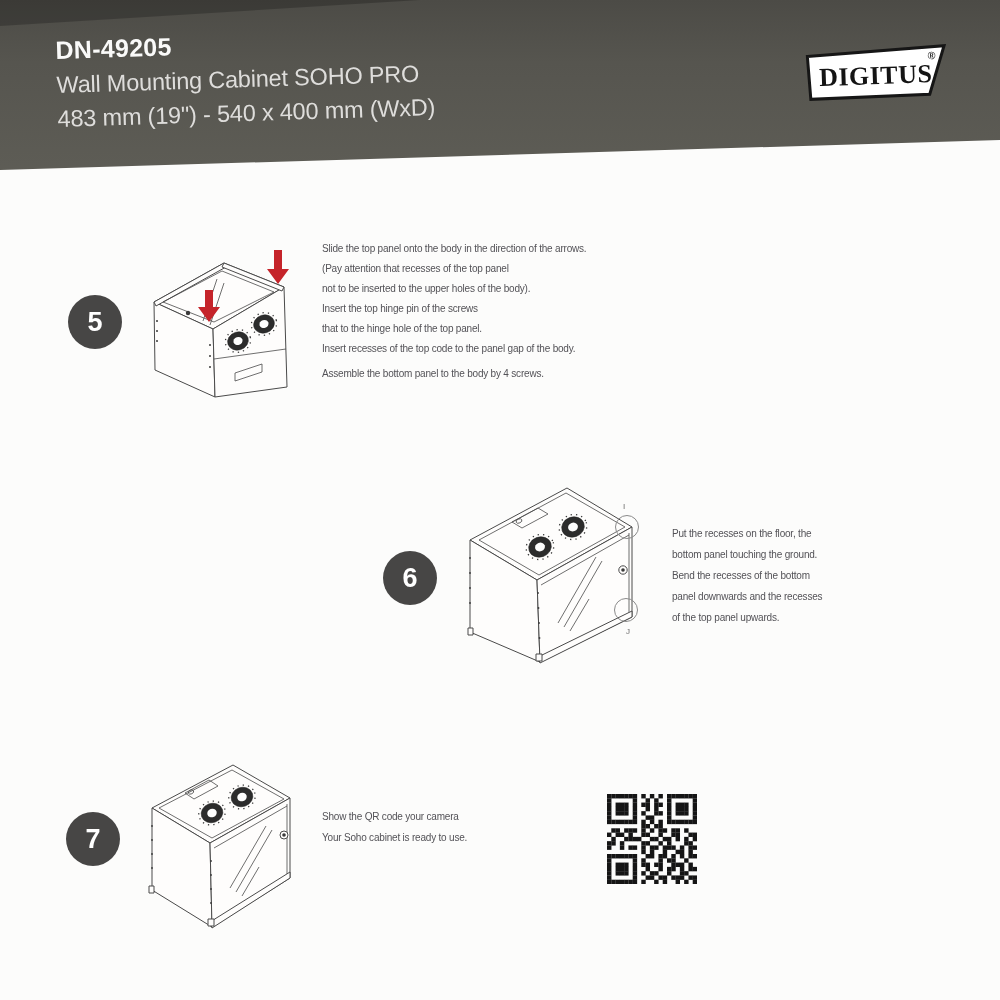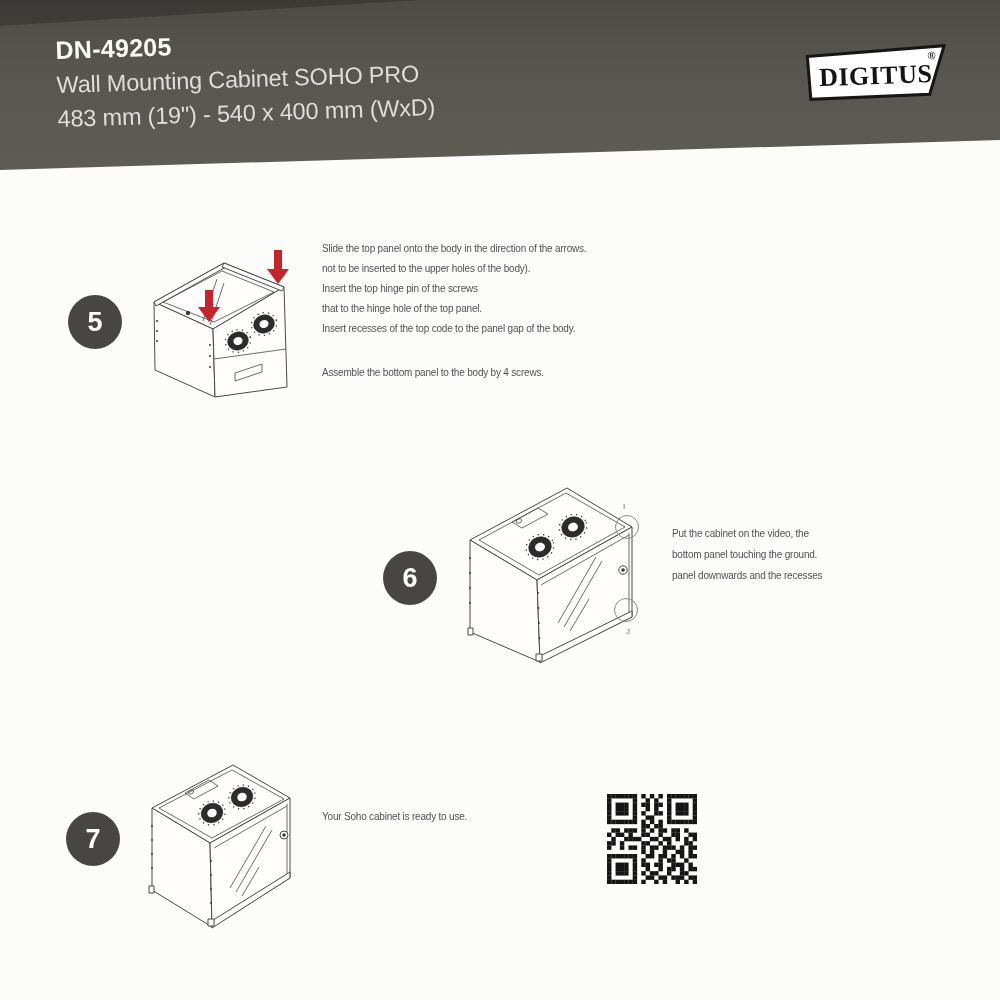--- a/index.html
+++ b/index.html
@@ -38,21 +38,21 @@
     background:var(--step-circle,#474645);color:#ffffff;
     font-size:27px;font-weight:bold;
     display:flex;align-items:center;justify-content:center;
     position:absolute;
   }
 
   
   .instr{position:absolute;color:var(--text,#535257);font-size:10px;letter-spacing:-0.2px;}
   .instr div{white-space:nowrap;}
   .s5{left:322px;top:239px;line-height:20px;}
-  .s5 .para2{margin-top:24px;}
+  .s5 .para2{margin-top:5px;}
   .s6{left:672px;top:523px;line-height:21px;}
   .s7{left:322px;top:806px;line-height:21px;}
 
   
   .diagram{position:absolute;}
   .face{fill:#fefdfc;stroke:var(--diagram-line,#4a4a4a);stroke-width:1;stroke-linejoin:round;}
   .thin{stroke:var(--diagram-line,#4a4a4a);stroke-width:0.8;fill:none;}
   .arrow{fill:var(--accent-red,#c5242a);stroke:none;}
   .fanring{fill:#2c2c2c;stroke:#1e1e1e;stroke-width:0.5;}
   .fanhole{fill:#fdfdfd;stroke:none;}
@@ -116,20 +116,21 @@
     <ellipse class="fanring" rx="10.5" ry="9"></ellipse>
       <ellipse class="fanhole" rx="4.6" ry="4"></ellipse>
       <ellipse class="fandots" rx="12.8" ry="11.2"></ellipse>
   </g>
   <polygon class="arrow" points="134,7 142,7 142,26 149,26 138,41 127,26 134,26"></polygon>
   <polygon class="arrow" points="65,47 73,47 73,64 80,64 69,79 58,64 65,64"></polygon>
 </svg>
 
 <div class="instr s5">
   <div>Slide the top panel onto the body in the direction of the arrows.</div>
+  <div>(Pay attention that recesses of the top panel</div>
   <div>not to be inserted to the upper holes of the body).</div>
   <div>Insert the top hinge pin of the screws</div>
   <div>that to the hinge hole of the top panel.</div>
   <div>Insert recesses of the top code to the panel gap of the body.</div>
   <div class="para2">Assemble the bottom panel to the body by 4 screws.</div>
 </div>
 
 <div class="num-circle" style="left:383px;top:551px;">
   <span>6</span>
 </div>
@@ -177,23 +178,25 @@
     <circle class="face" r="4.2"></circle>
       <circle class="dot" r="1.8"></circle>
   </g>
   <circle class="hl" cx="169" cy="49" r="11.5"></circle>
   <circle class="hl" cx="168" cy="132" r="11.5"></circle>
   <text class="callout" x="165" y="31">I</text>
   <text class="callout" x="168" y="156">J</text>
 </svg>
 
 <div class="instr s6">
-  <div>Put the cabinet on the video, the</div>
+  <div>Put the recesses on the floor, the</div>
   <div>bottom panel touching the ground.</div>
+  <div>Bend the recesses of the bottom</div>
   <div>panel downwards and the recesses</div>
+  <div>of the top panel upwards.</div>
 </div>
 
 <div class="num-circle" style="left:66px;top:812px;">
   <span>7</span>
 </div>
 
 <svg class="diagram" style="left:138px;top:758px;" width="170" height="172" viewBox="0 0 170 172">
   <g>
     <polygon class="face" points="95,7 152,40 72,85 14,50"></polygon>
     <polygon class="face" points="14,50 72,85 74,169 14,132"></polygon>
@@ -228,20 +231,21 @@
       <ellipse class="fanhole" rx="4.8" ry="4.2"></ellipse>
       <ellipse class="fandots" rx="13.4" ry="11.7"></ellipse>
   </g>
   <g transform="translate(146,77)">
     <circle class="face" r="4"></circle>
       <circle class="dot" r="1.8"></circle>
   </g>
 </svg>
 
 <div class="instr s7">
+  <div>Show the QR code your camera</div>
   <div>Your Soho cabinet is ready to use.</div>
 </div>
 
 <svg id="qr-svg" class="abs" style="left:607px;top:794px;" width="90" height="90" viewBox="0 0 90 90" aria-label="installation video QR code">
     <rect x="0.00" y="0.00" width="4.44" height="4.44" fill="var(--qr-dark)"></rect>
     <rect x="4.29" y="0.00" width="4.44" height="4.44" fill="var(--qr-dark)"></rect>
     <rect x="8.57" y="0.00" width="4.44" height="4.44" fill="var(--qr-dark)"></rect>
     <rect x="12.86" y="0.00" width="4.44" height="4.44" fill="var(--qr-dark)"></rect>
     <rect x="17.14" y="0.00" width="4.44" height="4.44" fill="var(--qr-dark)"></rect>
     <rect x="21.43" y="0.00" width="4.44" height="4.44" fill="var(--qr-dark)"></rect>

